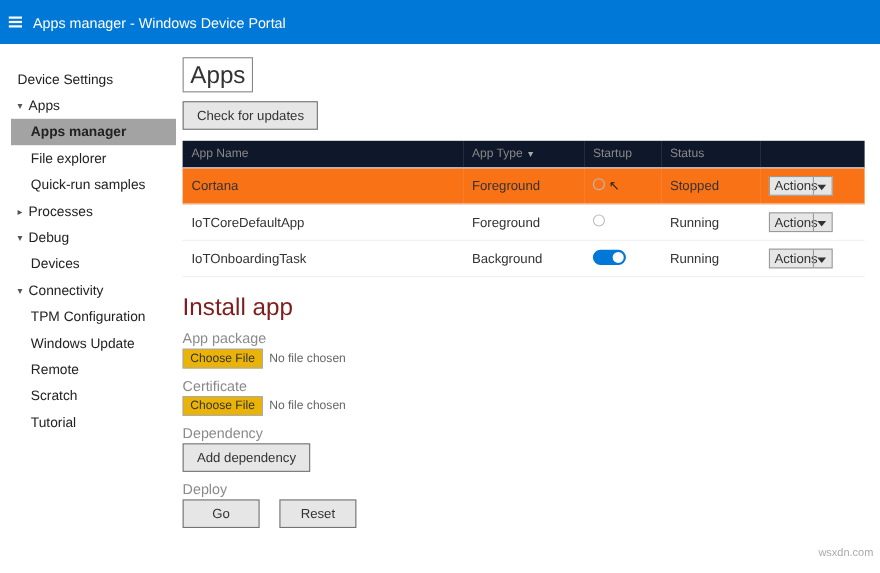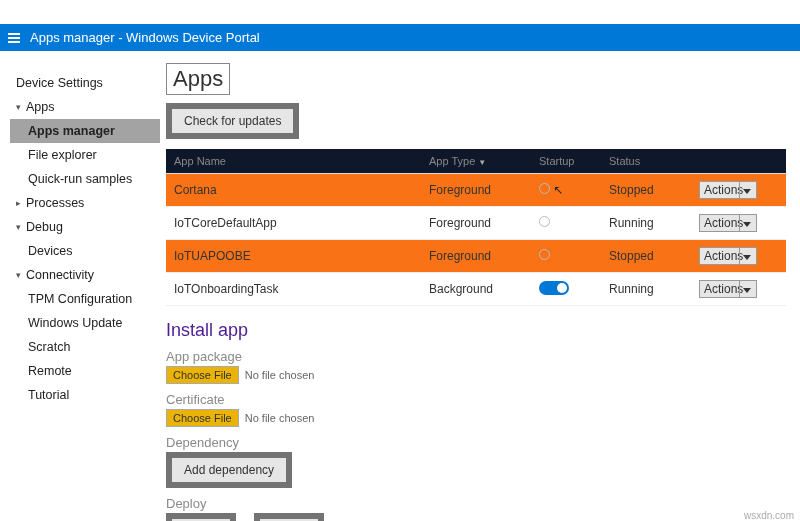--- a/index.html
+++ b/index.html
@@ -1,53 +1,53 @@
 <!DOCTYPE html>
 <html><head>
 <meta charset="utf-8">
 <style>
   * { box-sizing: border-box; }
   body { margin:0; font-family:"Segoe UI",Arial,sans-serif; font-size:12px; color:#333; background:#fff; width:800px; }
-  .header { background:#0078d7; color:#fff; height:27px; display:flex; align-items:center; padding:0 8px; font-size:13px;margin-top:24px; }
+  .header { background:#0078d7; color:#fff; height:40px; display:flex; align-items:center; padding:0 8px; font-size:13px; }
   .hamburger { display:inline-flex; flex-direction:column; gap:2px; margin-right:10px; cursor:pointer; }
   .hamburger span { display:block; width:12px; height:2px; background:#fff; }
   .layout { display:flex; }
   .sidebar { width:160px; padding:20px 0 0 10px; font-size:12.5px; }
   .nav-item { padding:5px 6px; cursor:pointer; color:#222; }
   .nav-item.top { font-weight:400; }
   .nav-item.sub { padding-left:18px; }
   .nav-item.selected { background:#a3a3a3; font-weight:600; }
   .caret::before { content:"▸"; display:inline-block; width:10px; font-size:9px; color:#555; transform:translateY(-1px); }
   .caret.open::before { content:"▾"; }
   .main { flex:1; padding:12px 14px 20px 6px; }
   h1.page-title { font-size:22px; font-weight:400; margin:0 0 8px 0; border:1px solid #888; display:inline-block; padding:2px 6px; }
-  h2.section { font-size:18px; font-weight:400; margin:14px 0 6px 0; color:#4c1d95; }
+  h2.section { font-size:22px; font-weight:400; margin:14px 0 6px 0; color:#7f1d1d; }
   .sub-label { font-size:13px; color:#8a8a8a; margin:8px 0 2px 0; }
-  .btn { background:#e6e6e6; border:6px solid #737373; padding:5px 12px; font-size:12px; cursor:pointer; color:#333; }
+  .btn { background:#e6e6e6; border:1px solid #737373; padding:5px 12px; font-size:12px; cursor:pointer; color:#333; }
   .btn.wide { min-width:70px; text-align:center; }
   .btn-row { display:flex; gap:18px; }
   .file-row { display:flex; align-items:center; gap:6px; }
   .file-row .btn { padding:2px 6px; font-size:11px; background:#eab308; border:1px solid #aaa; }
   .file-status { color:#666; font-size:11px; }
   table.apps { width:100%; border-collapse:collapse; margin-top:10px; }
   table.apps th { text-align:left; font-weight:400; color:#888; font-size:11px; padding:6px 8px; border-bottom:1px solid #ddd; background:#0f172a; }
   table.apps td { padding:7px 8px; border-bottom:1px solid #eee; font-size:12px; vertical-align:middle; }
   table.apps tr.alt td { background:#f97316; }
   .actions-dd { background:#e6e6e6; border:1px solid #999; padding:1px 4px; display:flex; align-items:center; gap:24px; width:58px; justify-content:space-between; font-size:12px; cursor:pointer; position:relative; }
   .actions-dd::after { content:""; border-left:4px solid transparent; border-right:4px solid transparent; border-top:5px solid #333; position:absolute; right:5px; top:7px; }
   .actions-dd .divider { position:absolute; right:16px; top:0; bottom:0; width:1px; background:#999; }
   .toggle { width:30px; height:14px; border-radius:8px; position:relative; display:inline-block; }
   .toggle .knob { position:absolute; width:10px; height:10px; border-radius:50%; top:2px; }
   .toggle.on { background:#0078d7; }
   .toggle.on .knob { right:2px; background:#fff; }
   .toggle.off { background:#fff; border:1px solid #333; height:12px; }
   .toggle.off .knob { left:2px; background:#333; width:8px; height:8px; }
   .radio-dim { width:11px; height:11px; border-radius:50%; border:1px solid #bbb; display:inline-block; }
   .cursor { font-size:12px; color:#222; }
-  .watermark { position:fixed; right:6px; bottom:0; font-size:10px; color:#aaa; }
+  .watermark { position:fixed; right:6px; bottom:13px; font-size:10px; color:#aaa; }
 </style>
 </head>
 <body>
 
 <div class="header">
   <span class="hamburger">
       <span></span>
       <span></span>
       <span></span>
     </span>
@@ -60,22 +60,22 @@
       <div class="nav-item top"><span class="caret open"></span><span>Apps</span></div>
       <div class="nav-item sub selected"><span>Apps manager</span></div>
       <div class="nav-item sub"><span>File explorer</span></div>
       <div class="nav-item sub"><span>Quick-run samples</span></div>
       <div class="nav-item top"><span class="caret"></span><span>Processes</span></div>
       <div class="nav-item top"><span class="caret open"></span><span>Debug</span></div>
       <div class="nav-item sub"><span>Devices</span></div>
       <div class="nav-item top"><span class="caret open"></span><span>Connectivity</span></div>
       <div class="nav-item sub"><span>TPM Configuration</span></div>
       <div class="nav-item sub"><span>Windows Update</span></div>
+      <div class="nav-item sub"><span>Remote</span></div>
       <div class="nav-item sub"><span>Scratch</span></div>
-      <div class="nav-item sub"><span>Remote</span></div>
       <div class="nav-item sub"><span>Tutorial</span></div>
     </nav>
 
   <main class="main">
     <h1 class="page-title">Apps</h1><br>
     <button class="btn">Check for updates</button>
 
     <table class="apps">
       <thead>
         <tr>
@@ -97,32 +97,20 @@
                 <span>Actions</span>
                 <span class="divider"></span>
               </div>
             </td>
           </tr>
           <tr>
             <td>IoTCoreDefaultApp</td>
             <td>Foreground</td>
             <td><span class="radio-dim"></span></td>
             <td>Running</td>
-            <td>
-              <div class="actions-dd">
-                <span>Actions</span>
-                <span class="divider"></span>
-              </div>
-            </td>
-          </tr>
-          <tr class="alt">
-            <td>IoTUAPOOBE</td>
-            <td>Foreground</td>
-            <td><span class="radio-dim"></span></td>
-            <td>Stopped</td>
             <td>
               <div class="actions-dd">
                 <span>Actions</span>
                 <span class="divider"></span>
               </div>
             </td>
           </tr>
           <tr>
             <td>IoTOnboardingTask</td>
             <td>Background</td>

